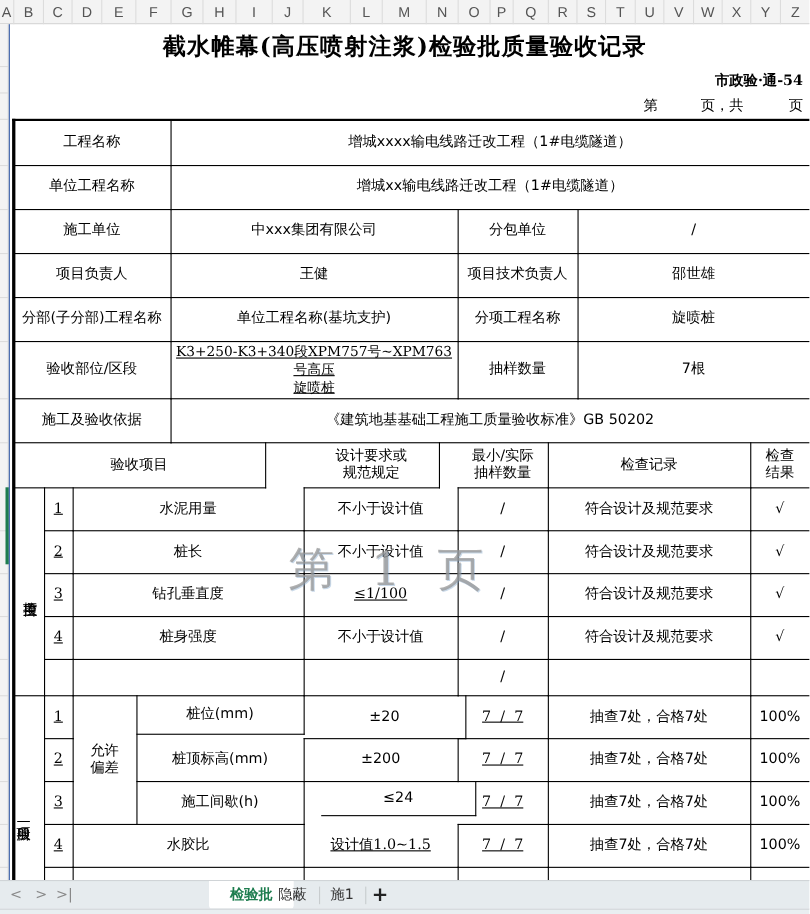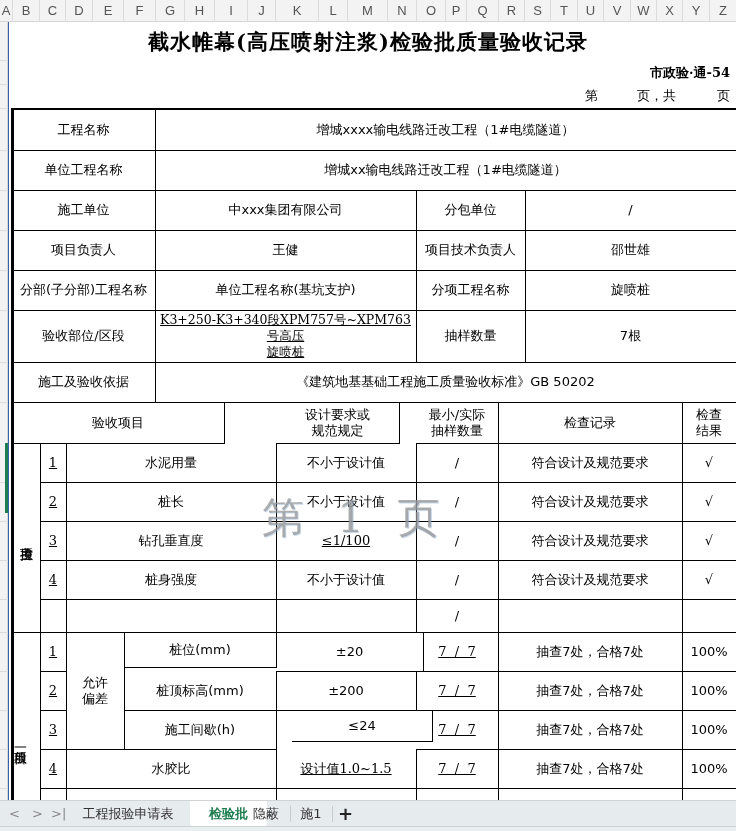--- a/index.html
+++ b/index.html
@@ -122,21 +122,21 @@
 
 <div class="cell" style="left:12px;top:310px;width:144px;height:53px">验收部位/区段</div>
 <div class="cell serif" style="left:155px;top:310px;width:262px;height:53px;font-size:12.5px">K3+250-K3+340段XPM757号~XPM763号高压
 旋喷桩</div>
 <div class="cell" style="left:416px;top:310px;width:110px;height:53px">抽样数量</div>
 <div class="cell" style="left:525px;top:310px;width:211px;height:53px;border-right:none">7根</div>
 
 <div class="cell" style="left:12px;top:362px;width:144px;height:41px">施工及验收依据</div>
 <div class="cell" style="left:155px;top:362px;width:581px;height:41px;border-right:none">《建筑地基基础工程施工质量验收标准》GB 50202</div>
 
-<div class="cell" style="left:12px;top:402px;width:213px;height:42px">验收项目</div>
+<div class="cell" style="left:12px;top:402px;width:230px;height:42px">验收项目</div>
 <div class="cell" style="left:276px;top:402px;width:124px;height:42px">设计要求或
 规范规定</div>
 <div class="cell" style="left:416px;top:402px;width:83px;height:42px">最小/实际
 抽样数量</div>
 <div class="cell" style="left:498px;top:402px;width:185px;height:42px">检查记录</div>
 <div class="cell" style="left:682px;top:402px;width:54px;height:42px;border-right:none">检查
 结果</div>
 
 <div class="cell vtext" style="left:12px;top:443px;width:29px;height:190px">主控项目</div>
 
@@ -217,21 +217,20 @@
 <div class="cell" style="left:498px;top:788px;width:185px;height:20px;border-bottom:none"></div>
 
 <div class="tblframe"></div>
 
 <div class="watermark">第 1 页</div>
 
 <div class="tabbar">
   <span class="navbtn" style="left:9px">&lt;</span>
   <span class="navbtn" style="left:32px">&gt;</span>
   <span class="navbtn" style="left:51px">&gt;|</span>
-  <div class="tab" style="left:78px;width:100px">工程报验申请表</div>
   <div class="tab active" style="left:190px;width:77px">检验批</div>
   <div class="tab" style="left:245px;width:42px">隐蔽</div>
   <div class="tabsep" style="left:290px"></div>
   <div class="tab" style="left:293px;width:36px">施1</div>
   <div class="tabsep" style="left:332px"></div>
   <span class="addtab" style="left:338px">+</span>
 </div>
 <div class="tabbar-bottom"></div>
 
 </body></html>

